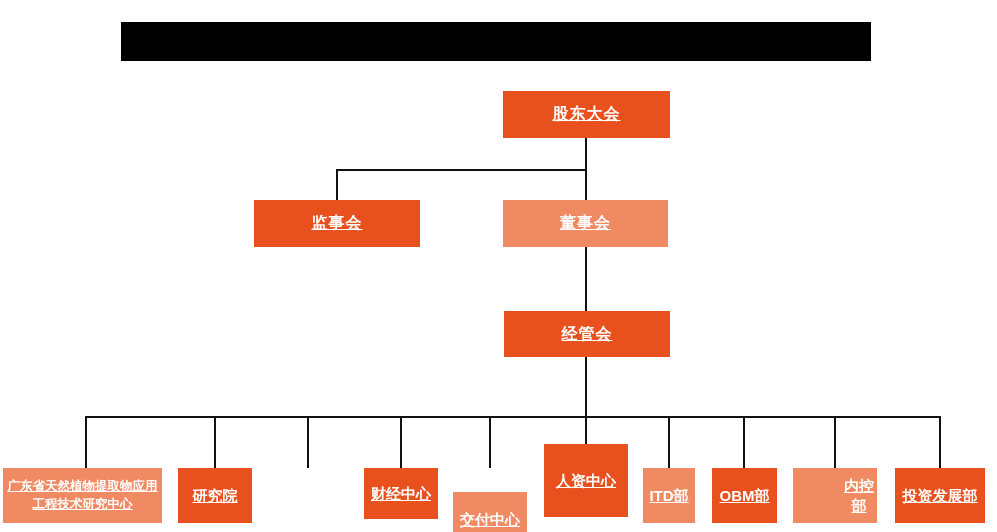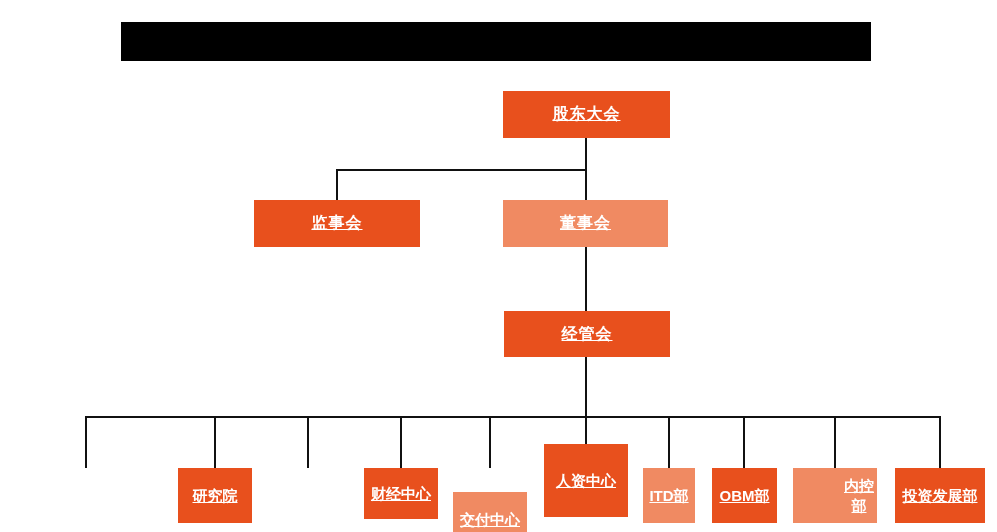--- a/index.html
+++ b/index.html
@@ -54,20 +54,21 @@
   <div class="line" style="left:834px;top:416px;width:2px;height:52px;"></div>
   <div class="line" style="left:939px;top:416px;width:2px;height:52px;"></div>
 
   <div class="node primary lvl" style="left:503px;top:91px;width:167px;height:47px;">股东大会</div>
 
   <div class="node primary lvl" style="left:254px;top:200px;width:166px;height:47px;">监事会</div>
   <div class="node secondary lvl" style="left:503px;top:200px;width:165px;height:47px;">董事会</div>
 
   <div class="node primary lvl" style="left:504px;top:311px;width:166px;height:46px;">经管会</div>
 
+  <div class="node secondary dept dept-long" style="left:3px;top:468px;width:159px;height:55px;">广东省天然植物提取物应用工程技术研究中心</div>
   <div class="node primary dept" style="left:178px;top:468px;width:74px;height:55px;">研究院</div>
   <div class="node primary dept" style="left:364px;top:468px;width:74px;height:51px;">财经中心</div>
   <div class="node secondary dept" style="left:453px;top:492px;width:74px;height:55px;">交付中心</div>
   <div class="node primary dept" style="left:544px;top:444px;width:84px;height:73px;">人资中心</div>
   <div class="node secondary dept" style="left:643px;top:468px;width:52px;height:55px;">ITD部</div>
   <div class="node primary dept" style="left:712px;top:468px;width:65px;height:55px;">OBM部</div>
   <div class="node secondary dept" style="left:793px;top:468px;width:84px;height:55px;padding-left:48px;">内控部</div>
   <div class="node primary dept" style="left:895px;top:468px;width:90px;height:55px;">投资发展部</div>
 
 </div>

